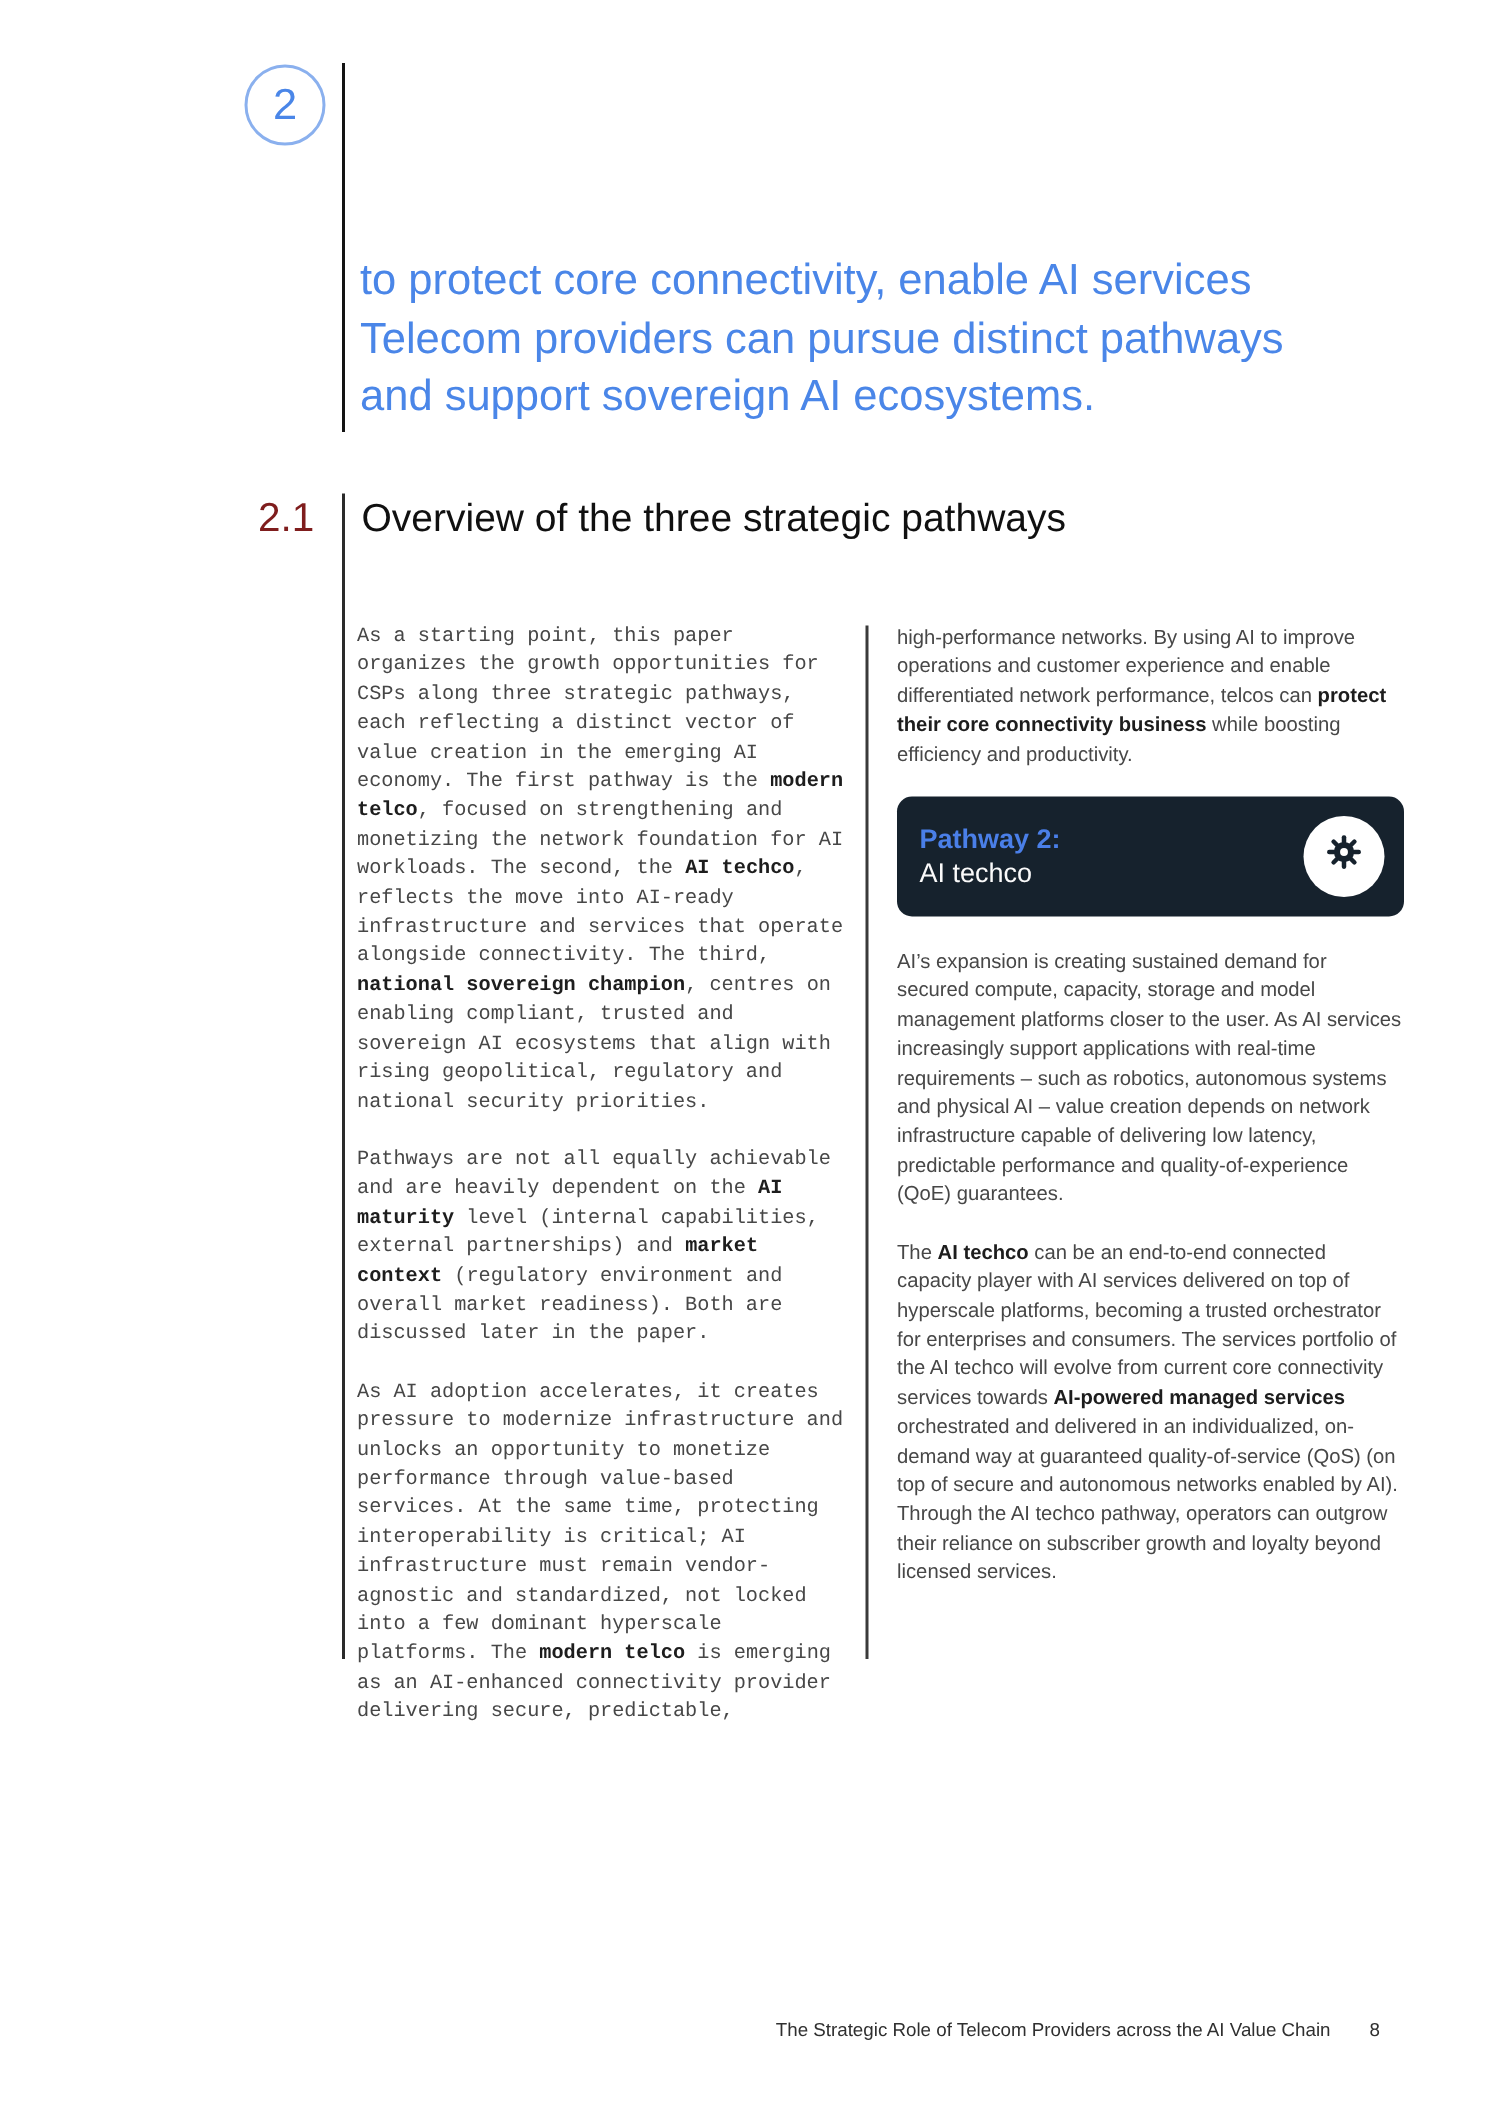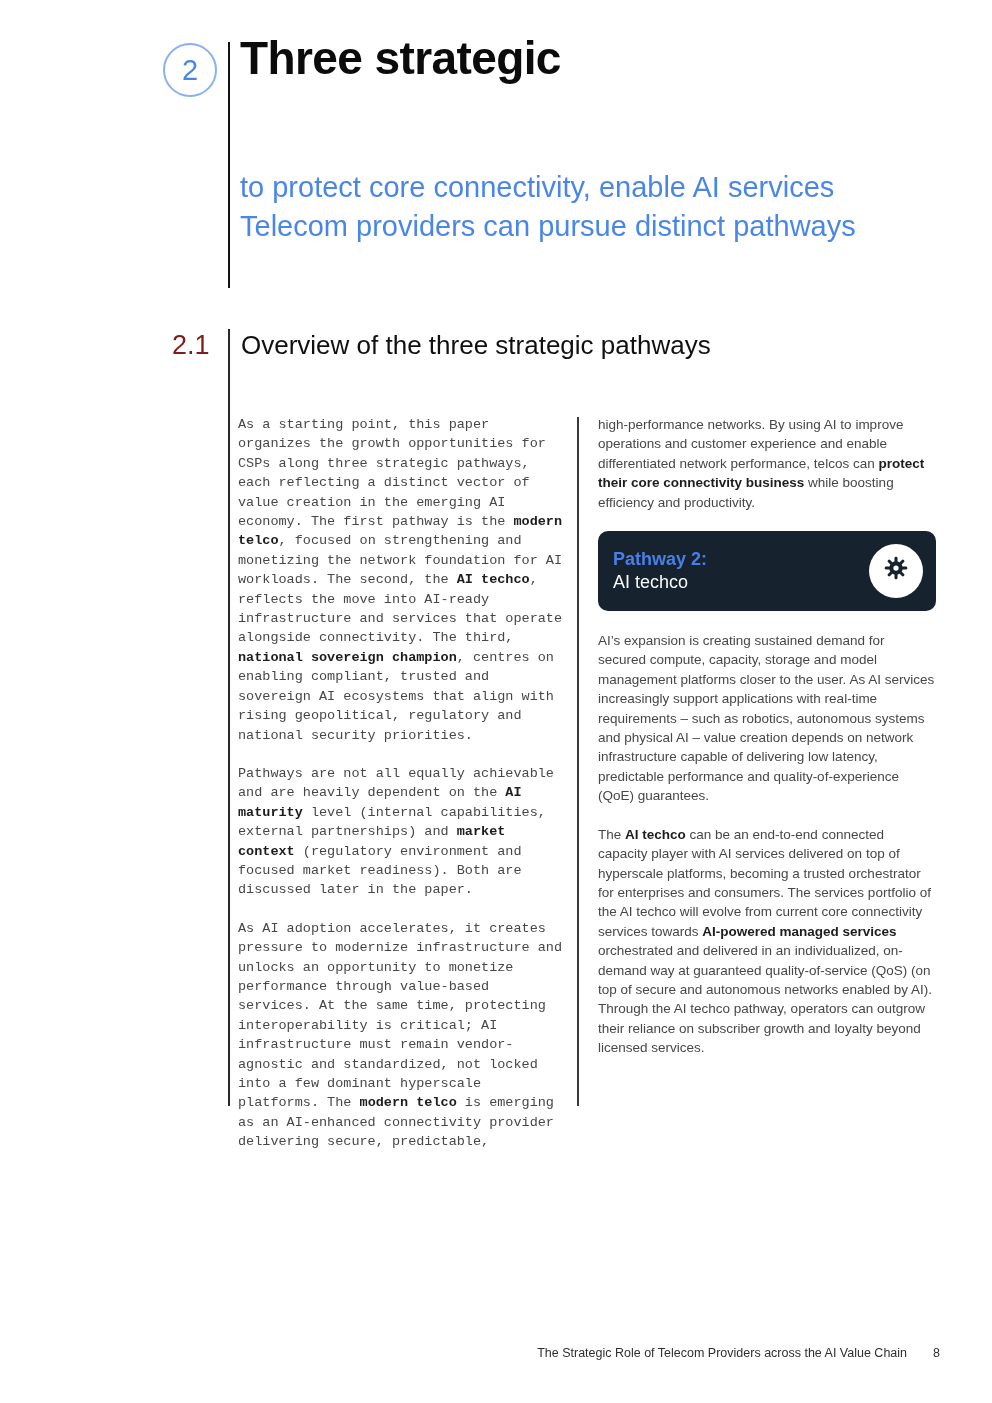--- a/index.html
+++ b/index.html
@@ -34,47 +34,47 @@
     display:flex;flex-direction:column;justify-content:center;padding:0 116px 0 15px;
     box-sizing:border-box;margin:10px 0 20px 0;}
   .callout .label{font-size:18px;font-weight:700;line-height:23px;}
   .callout .label.pink{color:#d63384;}
   .callout .label.blue{color:#4a7fe8;}
   .callout .title{font-size:18px;font-weight:400;color:#fafafa;line-height:23px;}
   .icon-circle{position:absolute;right:13px;top:13px;width:54px;height:54px;background:#fff;
     border-radius:50%;display:flex;align-items:center;justify-content:center;}
 
   
-  .footer{position:absolute;top:1346px;right:52px;display:flex;align-items:baseline;gap:26px;
+  .footer{position:absolute;top:1346px;right:72px;display:flex;align-items:baseline;gap:26px;
     font-size:12.5px;color:#2f2f2f;}
 </style>
 </head>
 <body>
 
 <div class="page">
 
   <div class="chapter-badge">
     <span>2</span>
   </div>
   <div class="title-rule"></div>
   <div class="chapter-title">
-    <div>Three strategic</div>
   </div>
   <div class="chapter-subtitle">
     <div>to protect core connectivity, enable AI services</div>
     <div>Telecom providers can pursue distinct pathways</div>
+    <div>and support sovereign AI ecosystems.</div>
   </div>
 
   <div class="section-number">2.1</div>
   <div class="section-rule"></div>
   <div class="section-heading">Overview of the three strategic pathways</div>
 
   <div class="col col-left">
     <p><span>As a starting point, this paper organizes the growth opportunities for CSPs along three strategic pathways, each reflecting a distinct vector of value creation in the emerging AI economy. The first pathway is the </span><b>modern telco</b><span>, focused on strengthening and monetizing the network foundation for AI workloads. The second, the </span><b>AI techco</b><span>, reflects the move into AI-ready infrastructure and services that operate alongside connectivity. The third, </span><b>national sovereign champion</b><span>, centres on enabling compliant, trusted and sovereign AI ecosystems that align with rising geopolitical, regulatory and national security priorities.</span></p>
-    <p><span>Pathways are not all equally achievable and are heavily dependent on the </span><b>AI maturity</b><span> level (internal capabilities, external partnerships) and </span><b>market context</b><span> (regulatory environment and focused market readiness). Both are discussed later in the paper.</span></p>
+    <p><span>Pathways are not all equally achievable and are heavily dependent on the </span><b>AI maturity</b><span> level (internal capabilities, external partnerships) and </span><b>market context</b><span> (regulatory environment and overall market readiness). Both are discussed later in the paper.</span></p>
 
 
     <p><span>As AI adoption accelerates, it creates pressure to modernize infrastructure and unlocks an opportunity to monetize performance through value-based services. At the same time, protecting interoperability is critical; AI infrastructure must remain vendor-agnostic and standardized, not locked into a few dominant hyperscale platforms. The </span><b>modern telco</b><span> is emerging as an AI-enhanced connectivity provider delivering secure, predictable,</span></p>
   </div>
 
   <div class="col-divider"></div>
 
   <div class="col col-right">
     <p><span>high-performance networks. By using AI to improve operations and customer experience and enable differentiated network performance, telcos can </span><b>protect their core connectivity business</b><span> while boosting efficiency and productivity.</span></p>
 

